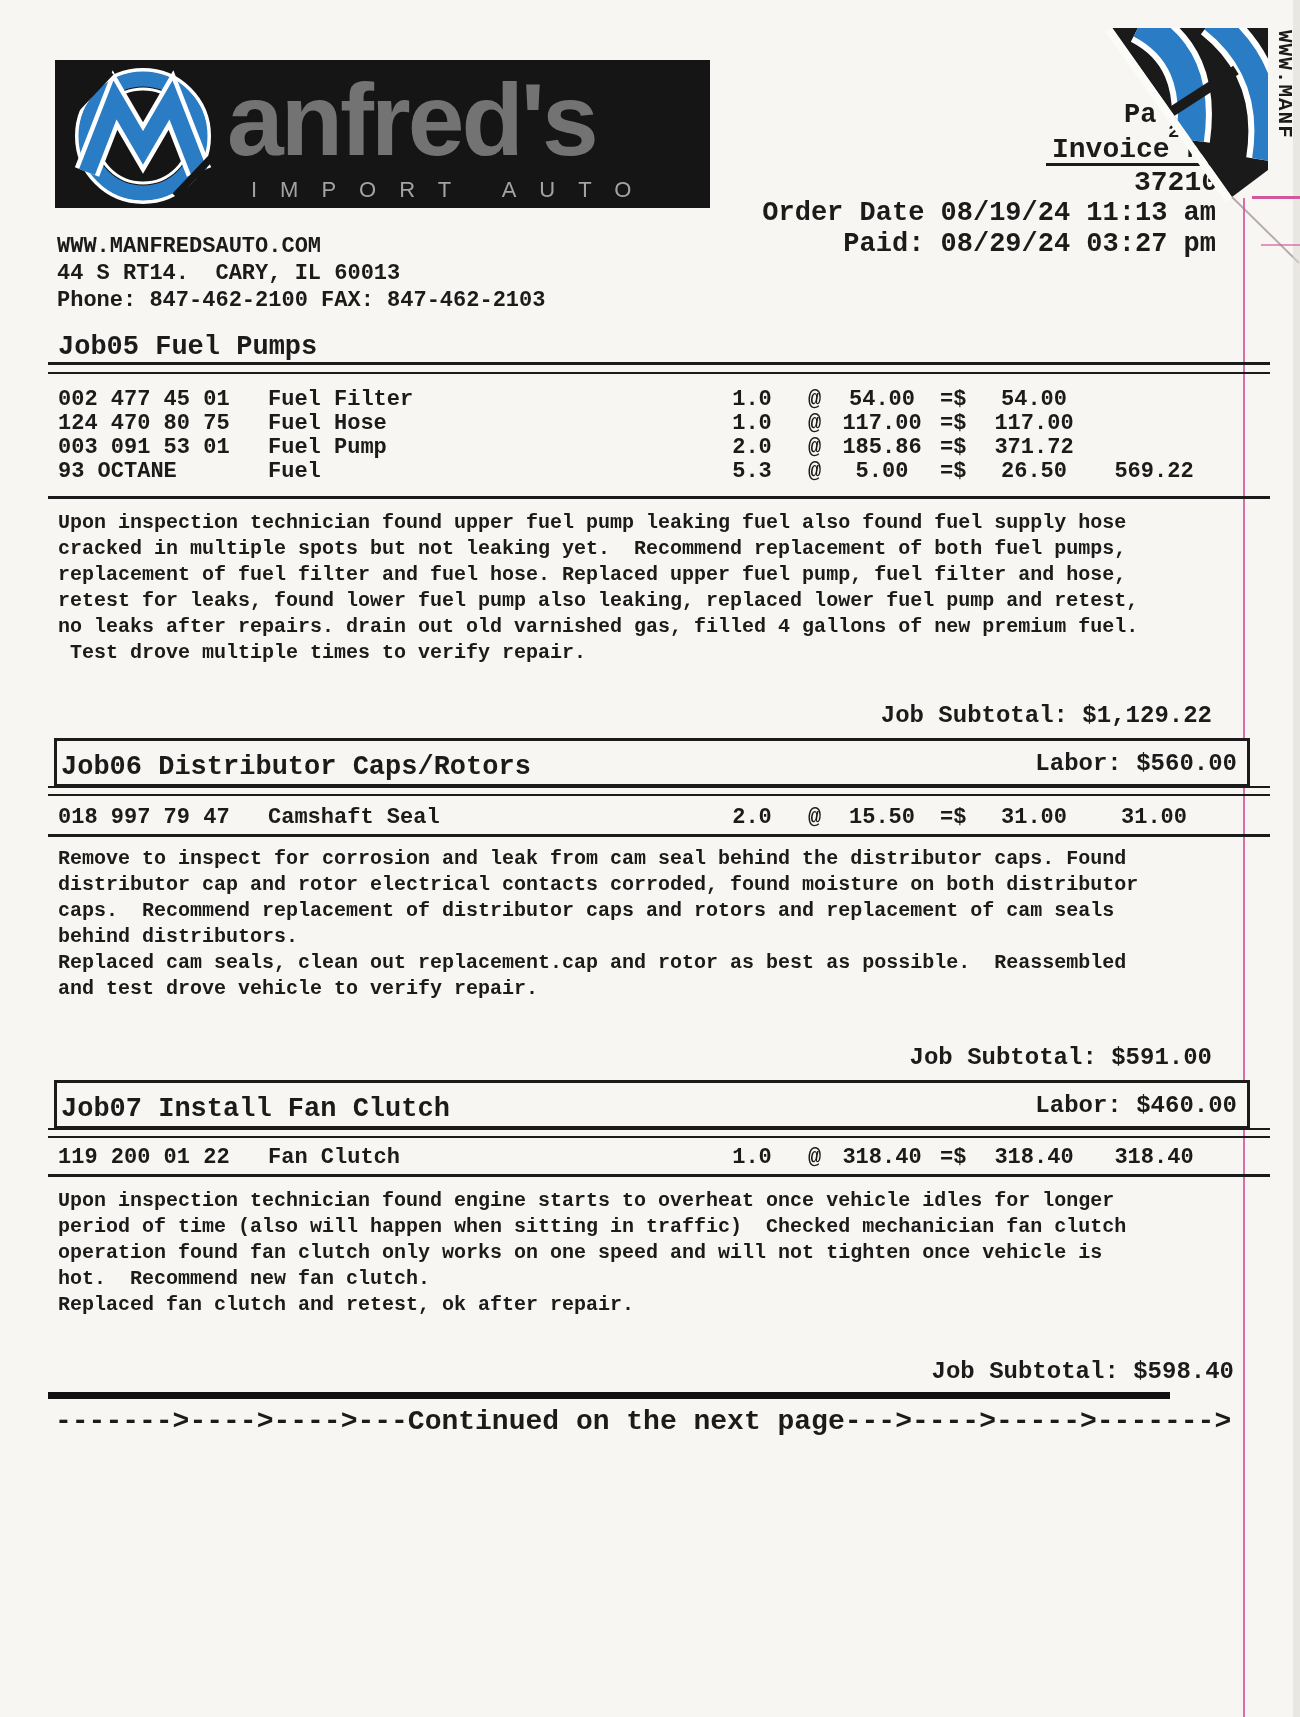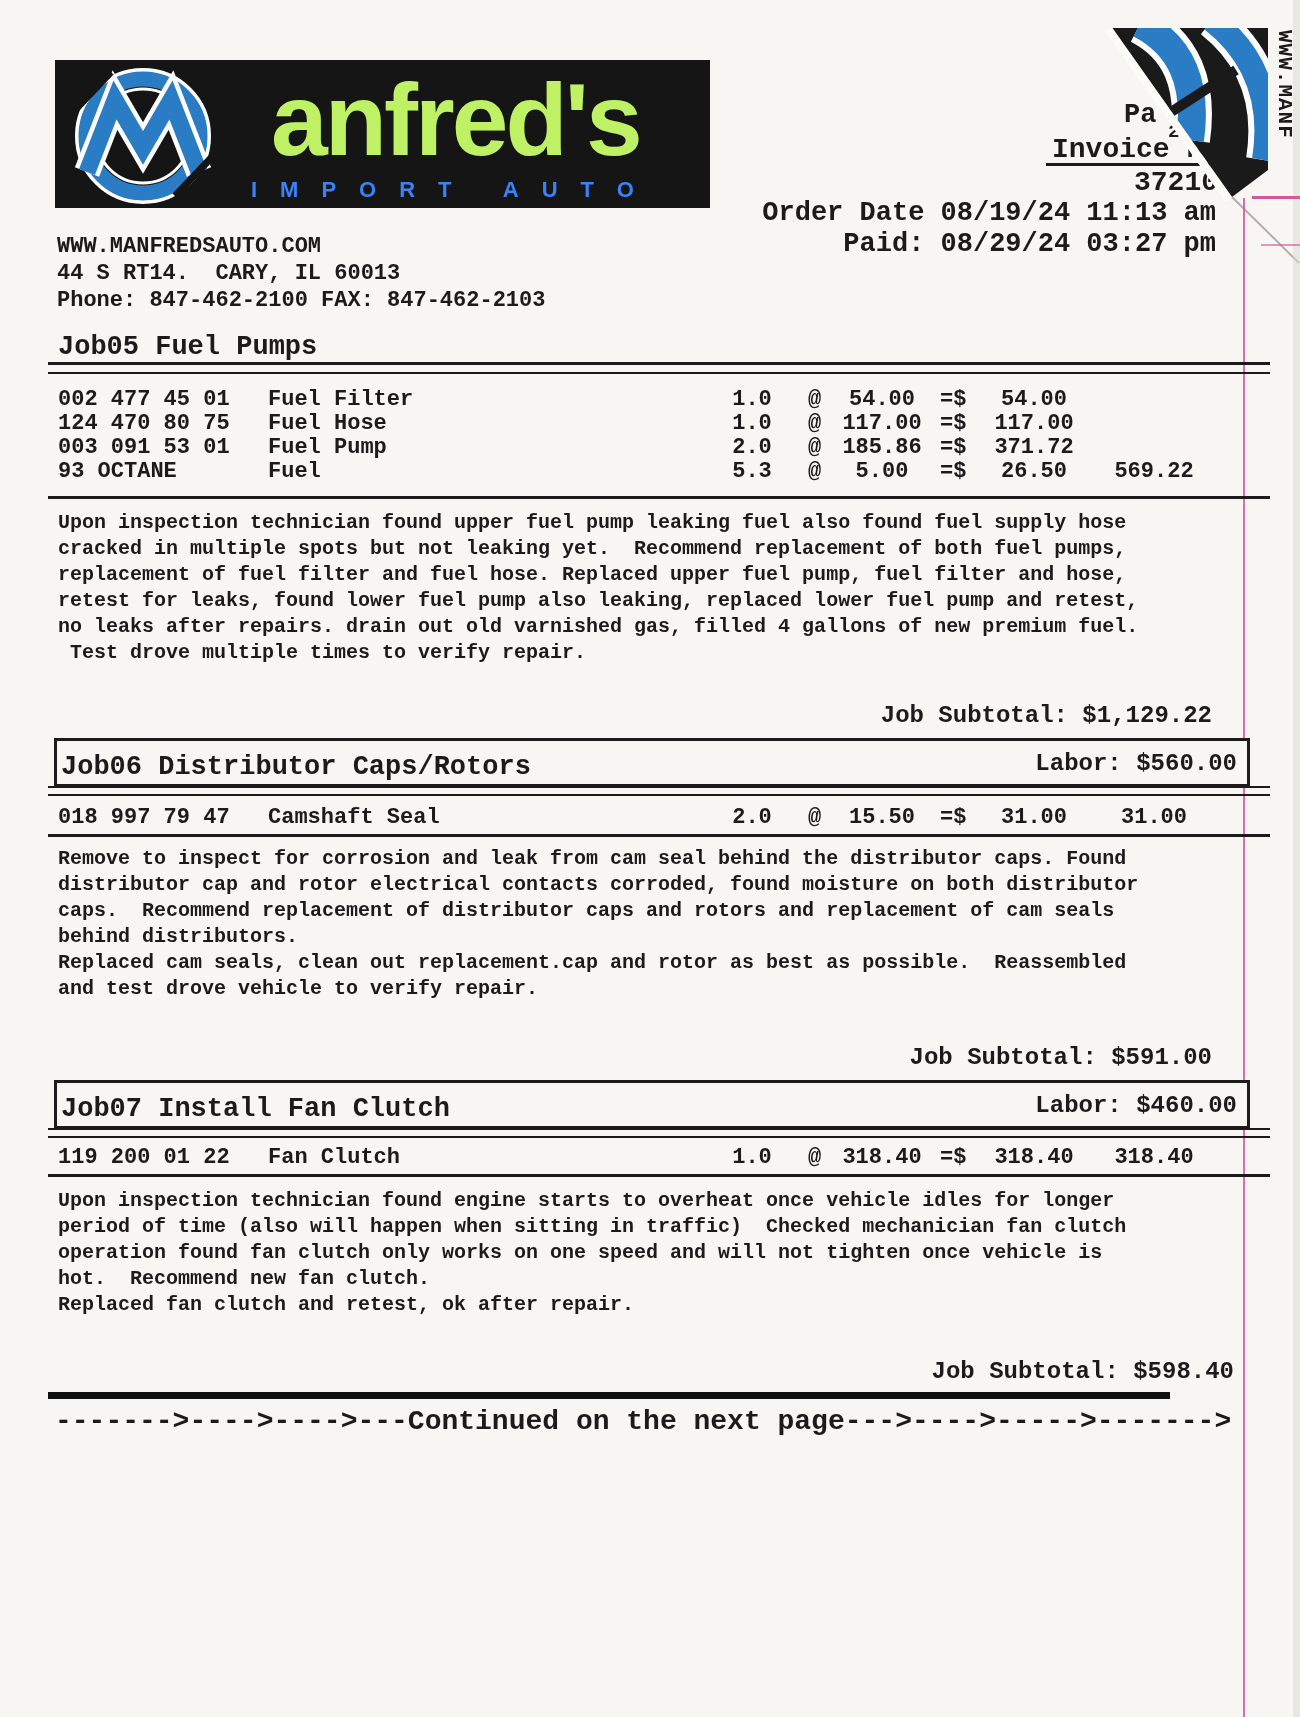--- a/index.html
+++ b/index.html
@@ -5,23 +5,23 @@
   html,body{margin:0;padding:0;background:#eceae6;}
   .page{position:relative;width:1300px;height:1717px;background:#f7f6f2;overflow:hidden;
         font-family:"Liberation Mono",monospace;color:#1b1b1b;font-weight:bold;}
   .abs{position:absolute;}
   .mono{font-family:"Liberation Mono",monospace;font-weight:bold;color:#1b1b1b;}
   .right{text-align:right;}
 
   
   .logo-bar{left:55px;top:60px;width:655px;height:148px;background:#151515;}
   .brand{position:absolute;left:172px;top:-14px;font-family:"Liberation Sans",sans-serif;
-         font-weight:bold;font-size:102px;letter-spacing:-3px;color:#bef264;line-height:148px;margin-left:44px;}
+         font-weight:bold;font-size:102px;letter-spacing:-3px;color:#737373;line-height:148px;}
   .brand-sub{position:absolute;left:196px;bottom:5px;font-family:"Liberation Sans",sans-serif;
-         font-weight:bold;font-size:22px;letter-spacing:23px;color:#3b82f6;white-space:pre;}
+         font-weight:normal;font-size:22px;letter-spacing:23px;color:#a3a3a3;white-space:pre;}
   .addr-line{left:57px;font-size:22px;white-space:pre;}
 
   
   .hdr27{font-size:27px;white-space:pre;}
   .hdr-underline{left:1046px;top:163px;width:168px;height:3px;background:#1b1b1b;}
 
   
   .edge-text-outer{left:1296px;top:30px;font-size:21px;transform:rotate(90deg);
                    transform-origin:0 0;white-space:nowrap;letter-spacing:1px;}
   .edge-text-inner{left:1316px;top:48px;font-size:17px;transform:rotate(90deg);

